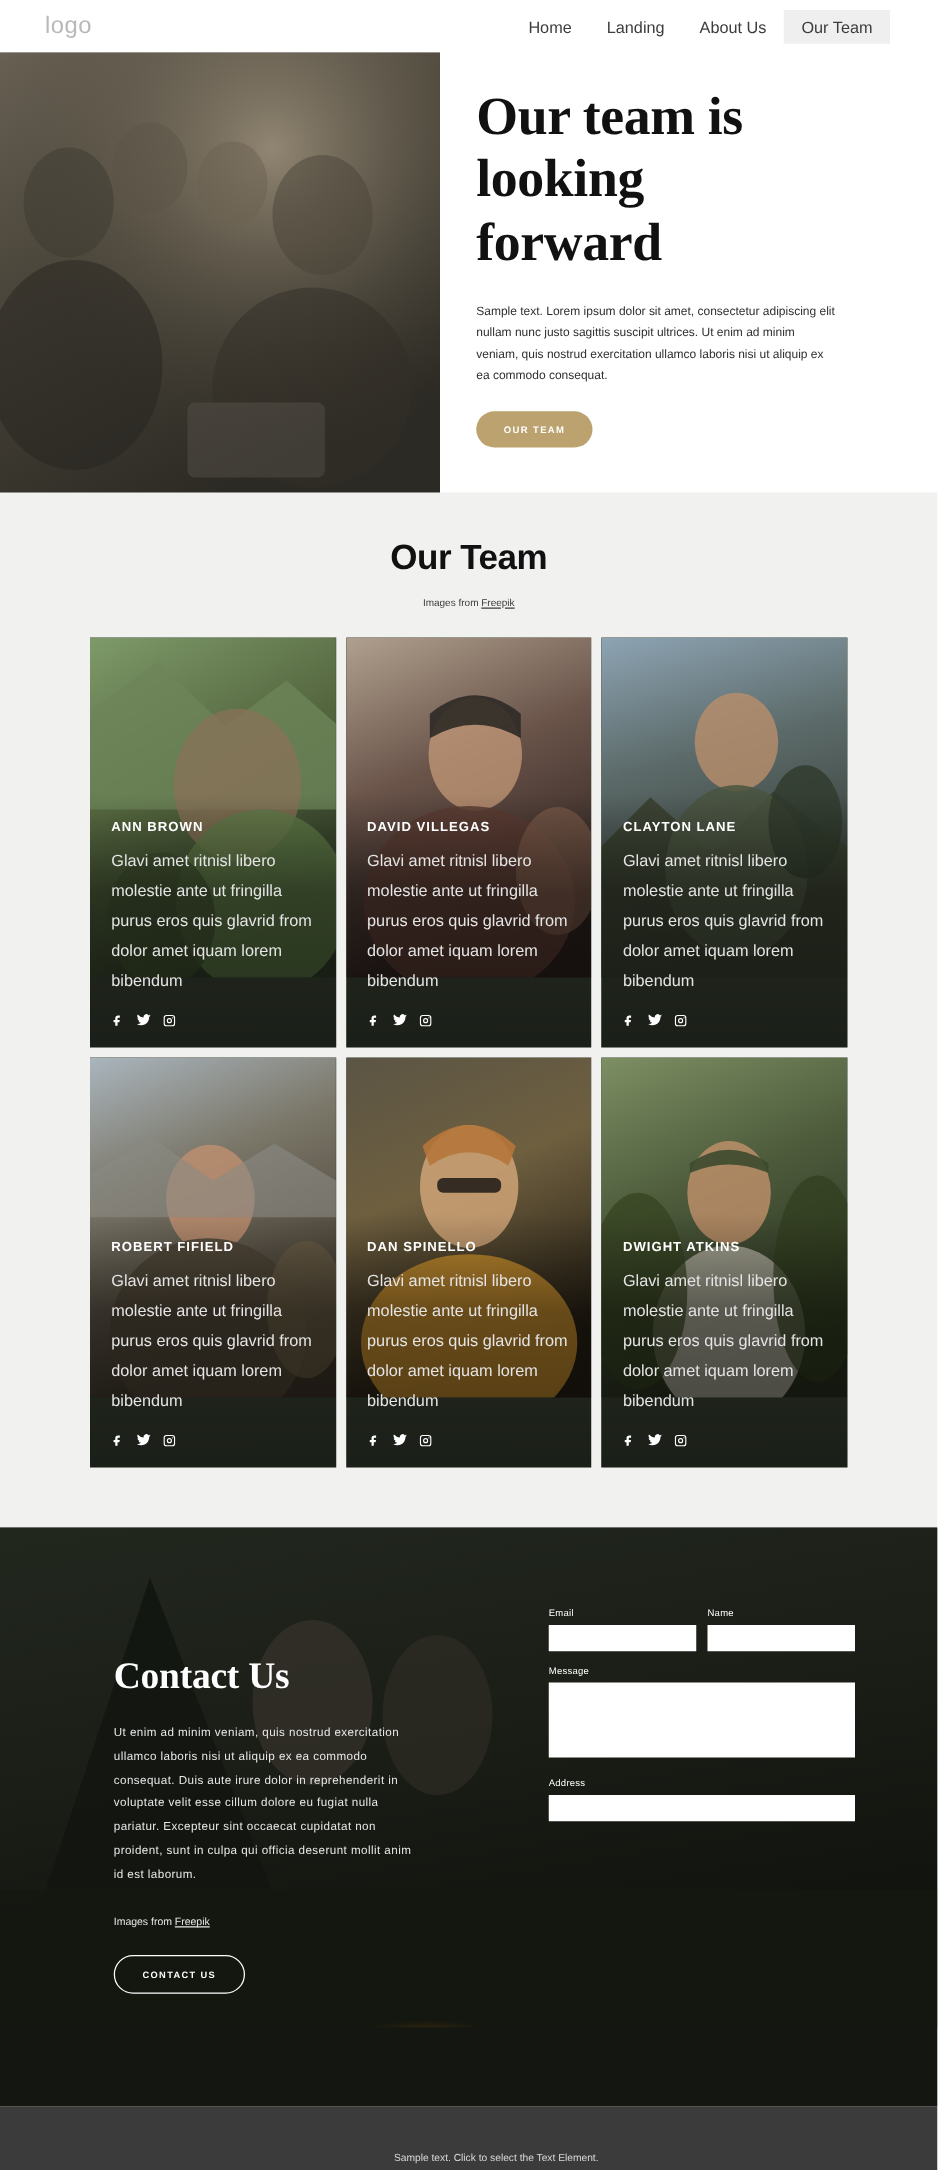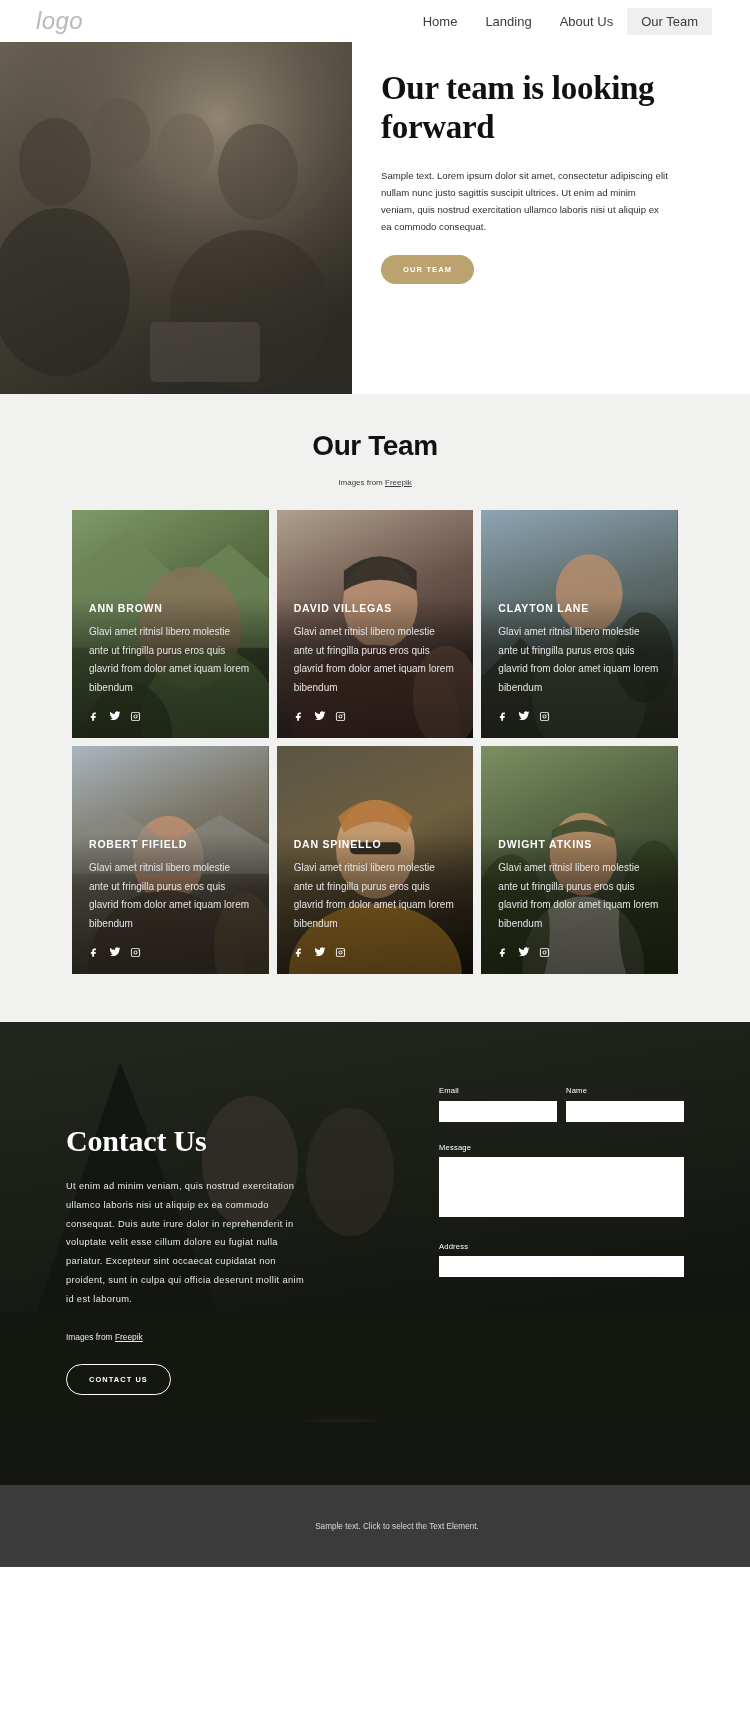--- a/index.html
+++ b/index.html
@@ -14,25 +14,24 @@
   
   .nav {
     height: 42px;
     background: #ffffff;
     display: flex;
     align-items: center;
     padding: 0 38px 0 36px;
   }
   .logo {
     font-family: "Liberation Sans", sans-serif;
-    font-size: 24px;
+    font-size: 19px;
     font-weight: 300;
     color: #b9b9b9;
     letter-spacing: .4px;
-    font-style: italic;
   }
   .nav-links {
     margin-left: auto;
     display: flex;
     align-items: center;
     gap: 0px;
   }
   .nav-link {
     font-size: 13px;
     color: #3c3c3c;
@@ -59,21 +58,21 @@
   }
   .hero-img .ph {
     position: absolute; inset: 0;
   }
   .hero-copy {
     flex: 1;
     padding: 27px 78px 0 29px;
   }
   .hero-title {
     font-family: "Liberation Serif", serif;
-    font-size: 33px;
+    font-size: 43px;
     line-height: 1.17;
     font-weight: 700;
     color: #111111;
     letter-spacing: -0.3px;
   }
   .hero-text {
     margin-top: 21px;
     font-size: 9.6px;
     line-height: 1.78;
     color: #2f2f2f;
@@ -126,21 +125,21 @@
 
   .grid {
     margin: 23px auto 0;
     width: 606px;
     display: grid;
     grid-template-columns: repeat(3, 1fr);
     gap: 8px 8px;
   }
   .card {
     position: relative;
-    height: 228px;
+    height: 328px;
     overflow: hidden;
     background: #3b4436;
   }
   .card .ph { position: absolute; inset: 0; }
   .card-shade {
     position: absolute; inset: 0;
     background: linear-gradient(to bottom, rgba(0,0,0,0) 38%, rgba(0,0,0,.42) 62%, rgba(0,0,0,.55) 100%);
   }
   .card-body {
     position: absolute;
@@ -148,21 +147,21 @@
     padding: 0 17px;
     color: #ffffff;
   }
   .card-name {
     font-size: 10.5px;
     font-weight: 700;
     letter-spacing: .8px;
   }
   .card-desc {
     margin-top: 9px;
-    font-size: 10px;
+    font-size: 13px;
     line-height: 1.85;
     color: #e4e4e4;
   }
   .socials {
     margin-top: 13px;
     display: flex;
     gap: 9px;
     align-items: center;
   }
   .socials svg { display: block; fill: #ffffff; }
@@ -180,21 +179,21 @@
     position: absolute; inset: 0;
     background: rgba(12,14,10,.52);
   }
   .contact-inner {
     position: relative;
     width: 618px;
     margin: 0 auto;
     display: flex;
     gap: 0;
   }
-  .contact-left { width: 300px; padding-top: 42px; }
+  .contact-left { width: 300px; padding-top: 42px; margin-left: 25px; }
   .contact-title {
     font-family: "Liberation Serif", serif;
     font-size: 30px;
     font-weight: 700;
     color: #ffffff;
     letter-spacing: -0.2px;
   }
   .contact-text {
     margin-top: 19px;
     font-size: 9.3px;
@@ -223,21 +222,21 @@
     cursor: pointer;
     font-family: "Liberation Sans", sans-serif;
   }
 
   .contact-form {
     width: 245px;
     margin-left: auto;
     padding-top: 4px;
   }
   .row2 { display: flex; gap: 9px; }
-  .field { margin-bottom: 21px; }
+  .field { margin-bottom: 11px; }
   .field.half { flex: 1; }
   .field label {
     display: block;
     font-size: 7.6px;
     color: #ffffff;
     margin-bottom: 5px;
     letter-spacing: .2px;
   }
   .field input, .field textarea {
     width: 100%;

